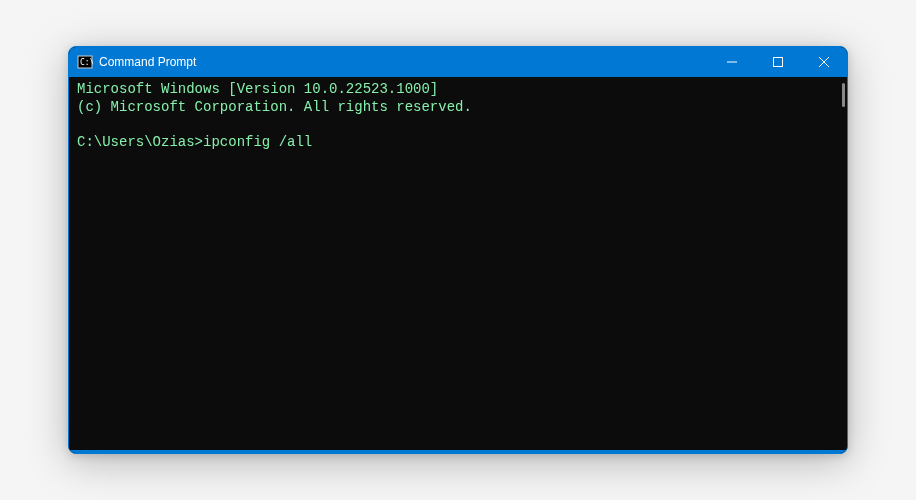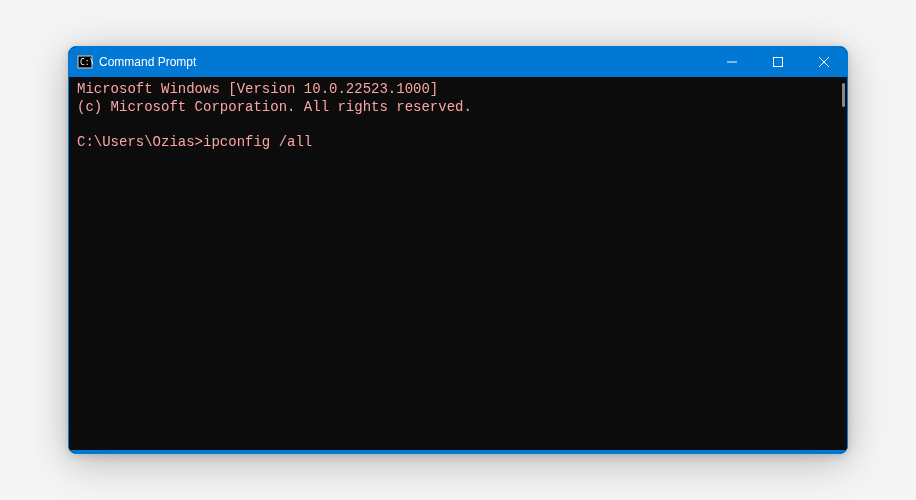--- a/index.html
+++ b/index.html
@@ -78,21 +78,21 @@
       flex: 1;
       background: #0c0c0c;
       padding: 4px 8px;
       position: relative;
       overflow: hidden;
     }
     .terminal-content {
       font-family: Consolas, 'Courier New', monospace;
       font-size: 14px;
       line-height: 1.25;
-      color: #fca5a5;
+      color: #86efac;
       white-space: pre;
     }
     .prompt-line {
       display: inline;
     }
     .scrollbar {
       position: absolute;
       right: 2px;
       top: 6px;
       width: 3px;

